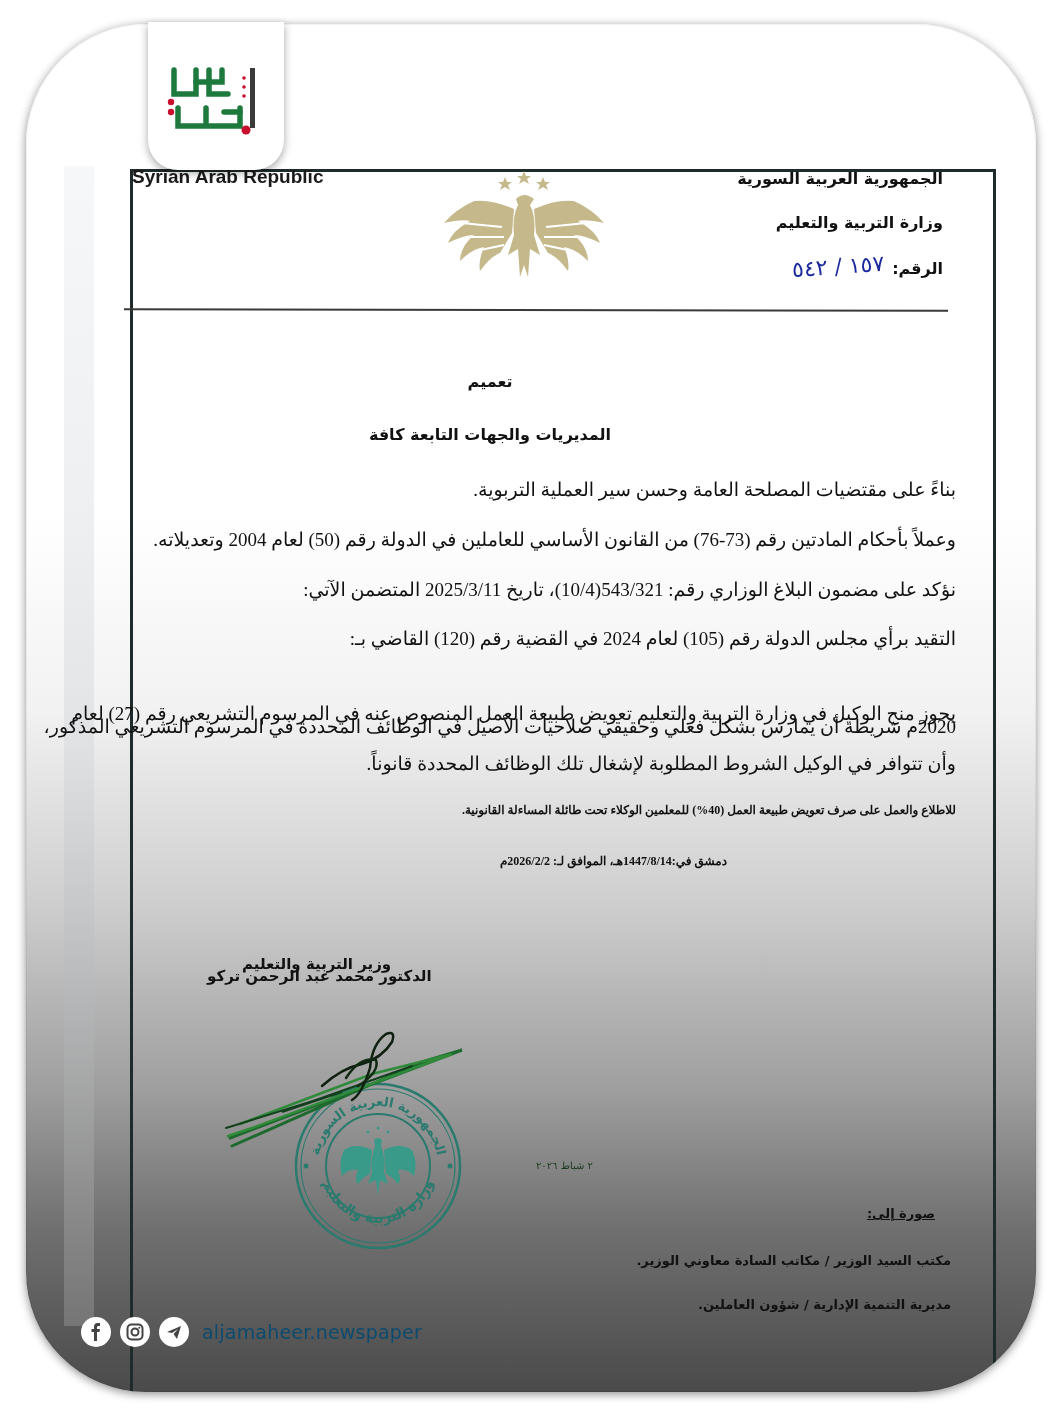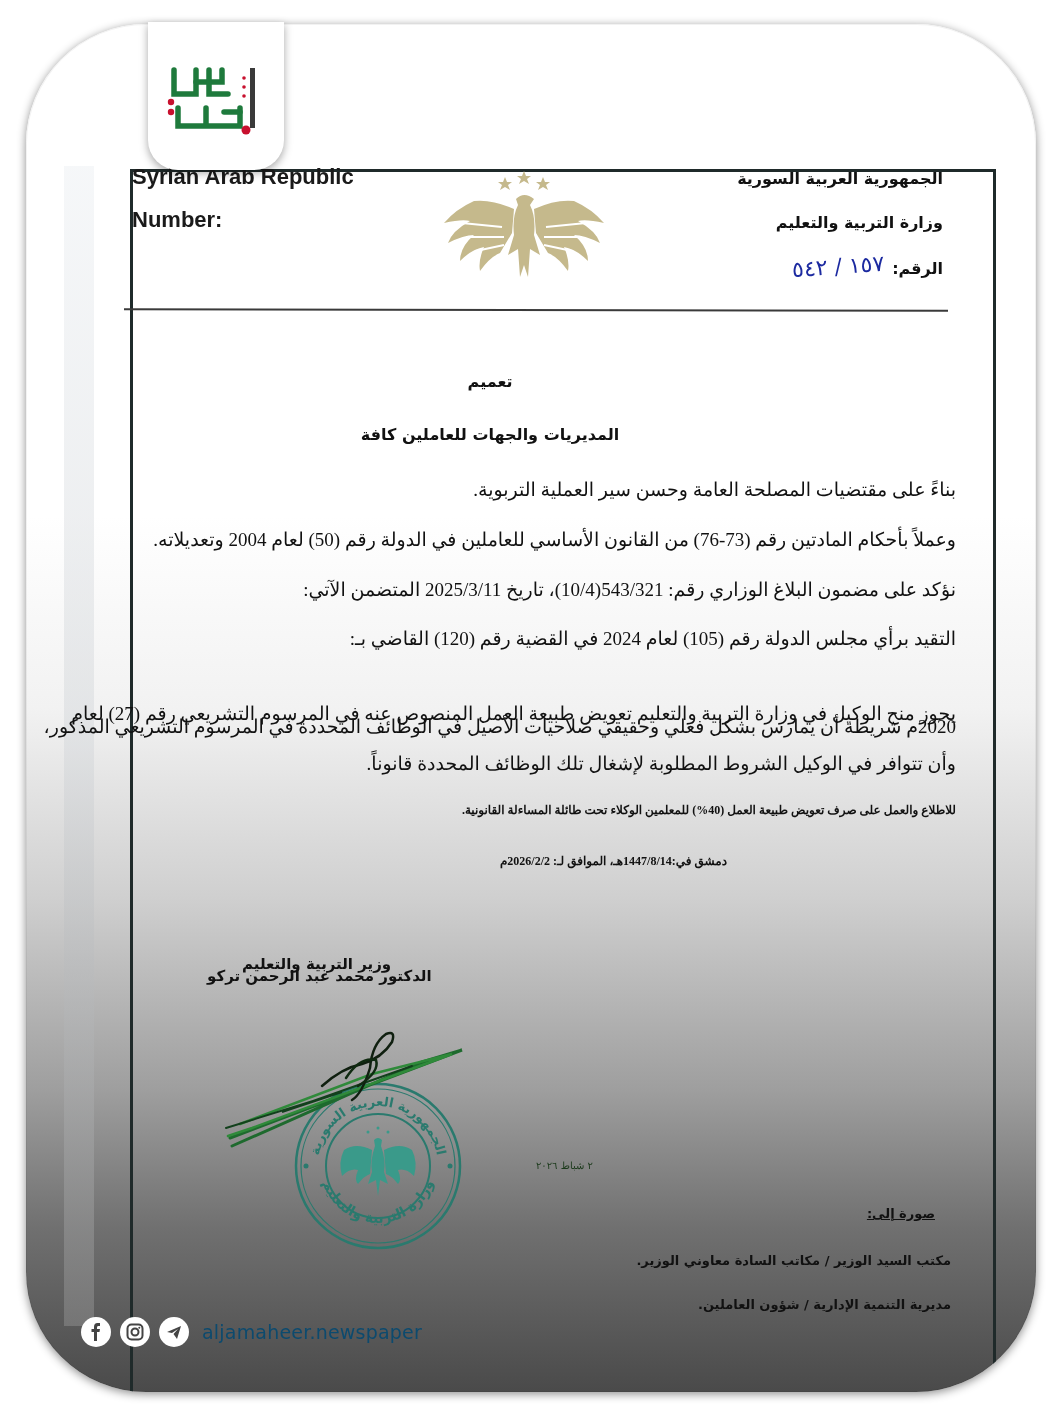--- a/index.html
+++ b/index.html
@@ -26,21 +26,21 @@
   }
   .logo-tab {
     position:absolute; left:148px; top:22px; width:136px; height:148px;
     background:#ffffff; border-radius:0 0 30px 30px;
     box-shadow:0 3px 8px rgba(0,0,0,0.35);
     z-index:5;
   }
   .logo-tab svg { position:absolute; left:18px; top:44px; }
   .hdr-left { position:absolute; left:132px; top:165px; direction:ltr; }
   .hdr-left div {
-    font-family:"Liberation Sans", sans-serif; font-weight:bold; font-size:22px; color:#1a1a1a;
+    font-family:"Liberation Sans", sans-serif; font-weight:bold; font-size:19px; color:#1a1a1a;
     height:43px; line-height:24px;
   }
   .hdr-right { position:absolute; right:120px; top:168px; direction:rtl; text-align:right; }
   .hdr-right div {
     font-family:"DejaVu Sans", sans-serif; font-weight:bold; font-size:16px; color:#111;
     height:44px; line-height:22px;
   }
   .num-row { display:flex; align-items:baseline; gap:8px; }
   .handwritten-num {
     font-family:"DejaVu Serif", serif; color:#1c2aa0; font-size:22px; font-weight:normal;
@@ -105,21 +105,20 @@
         <circle cx="78" cy="30" r="1.8"></circle>
       <circle cx="5" cy="36" r="3.2"></circle>
         <circle cx="5" cy="46" r="3.2"></circle>
       <circle cx="80" cy="64" r="4.5"></circle>
     </g>
   </svg>
 </div>
 
 <div class="hdr-left">
   <div>Syrian Arab Republic</div>
-  <div>Number:</div>
 </div>
 
 <div class="eagle">
   <svg width="165" height="125" viewBox="0 0 165 125">
     <g fill="#c5b98c">
       <polygon points="63,12 65,17 70,17 66,20 68,25 63,22 58,25 60,20 56,17 61,17"></polygon>
       <polygon points="82,6 84,11 89,11 85,14 87,19 82,16 77,19 79,14 75,11 80,11"></polygon>
       <polygon points="101,12 103,17 108,17 104,20 106,25 101,22 96,25 98,20 94,17 99,17"></polygon>
       <path d="M74 34 Q82 26 92 34 L88 40 Q94 52 92 70 L98 90 L88 84 L86 112 L82 100 L78 112 L76 84 L66 90 L72 70 Q70 52 76 40 Z"></path>
       <path d="M72 44 Q50 34 32 36 Q14 44 2 58 Q20 54 28 56 Q10 66 6 78 Q22 70 32 70 Q18 82 18 96 Q30 84 42 82 Q36 96 38 106 Q48 92 58 88 L70 68 Z"></path>
@@ -141,21 +140,21 @@
   <div>وزارة التربية والتعليم</div>
   <div class="num-row">
     <span>الرقم:</span>
     <span class="handwritten-num">١٥٧ / ٥٤٢</span>
   </div>
 </div>
 
 <div class="hr-line"></div>
 
 <div class="title" style="top:372px;">تعميم</div>
-<div class="title" style="top:425px;">المديريات والجهات للعاملين كافة</div>
+<div class="title" style="top:425px;">المديريات والجهات التابعة كافة</div>
 
 <div class="para" style="top:478px;">بناءً على مقتضيات المصلحة العامة وحسن سير العملية التربوية.</div>
 <div class="para" style="top:528px;">وعملاً بأحكام المادتين رقم (73-76) من القانون الأساسي للعاملين في الدولة رقم (50) لعام 2004 وتعديلاته.</div>
 <div class="para" style="top:578px;">نؤكد على مضمون البلاغ الوزاري رقم: 543/321(10/4)، تاريخ 2025/3/11 المتضمن الآتي:</div>
 <div class="para" style="top:627px;">التقيد برأي مجلس الدولة رقم (105) لعام 2024 في القضية رقم (120) القاضي بـ:</div>
 
 <div class="para" style="top:678px;margin-top:24px;">يجوز منح الوكيل في وزارة التربية والتعليم تعويض طبيعة العمل المنصوص عنه في المرسوم التشريعي رقم (27) لعام</div>
 <div class="para" style="top:715px;">2020م شريطة أن يمارس بشكل فعلي وحقيقي صلاحيات الأصيل في الوظائف المحددة في المرسوم التشريعي المذكور،</div>
 <div class="para" style="top:752px;">وأن تتوافر في الوكيل الشروط المطلوبة لإشغال تلك الوظائف المحددة قانوناً.</div>
 

